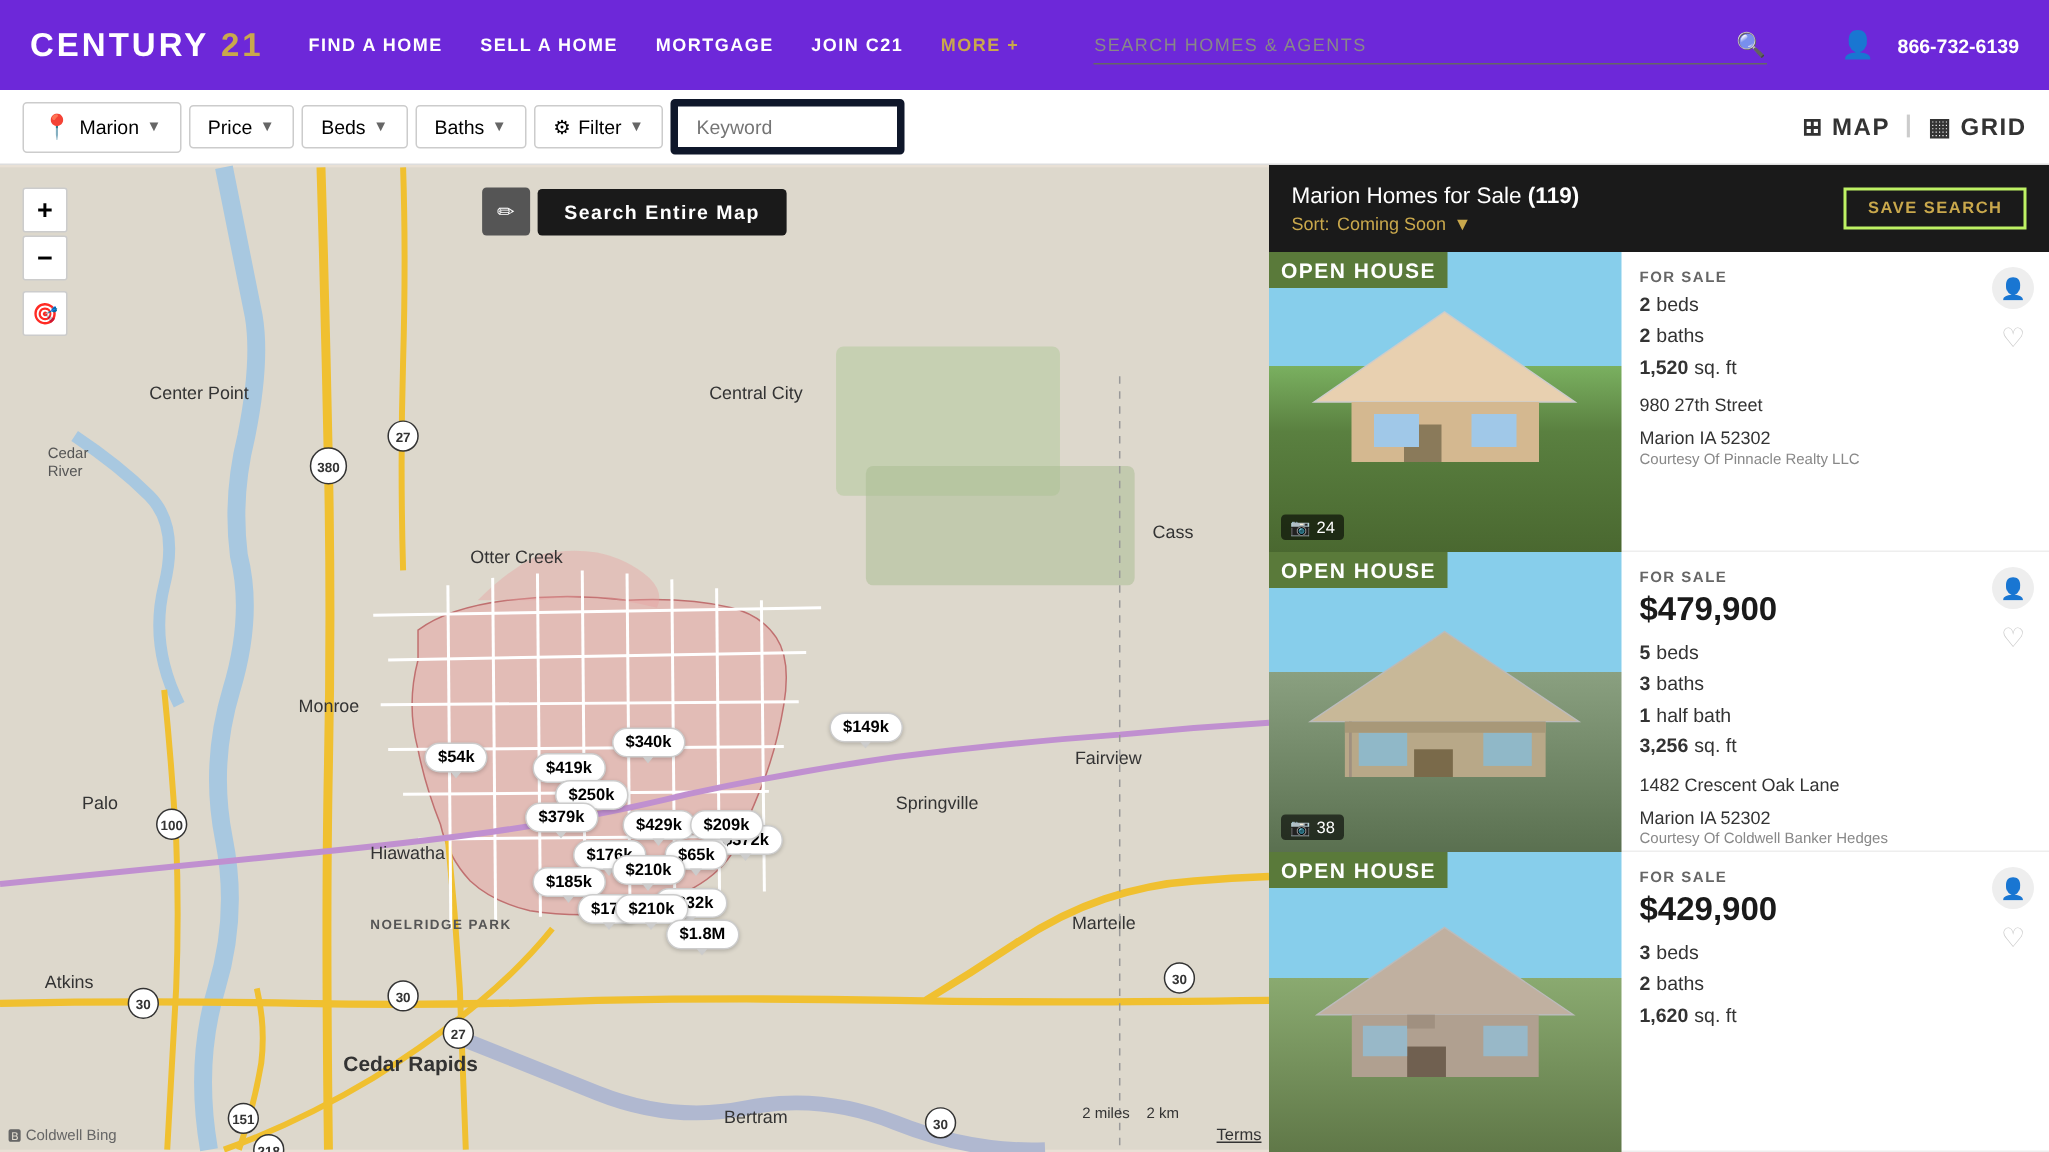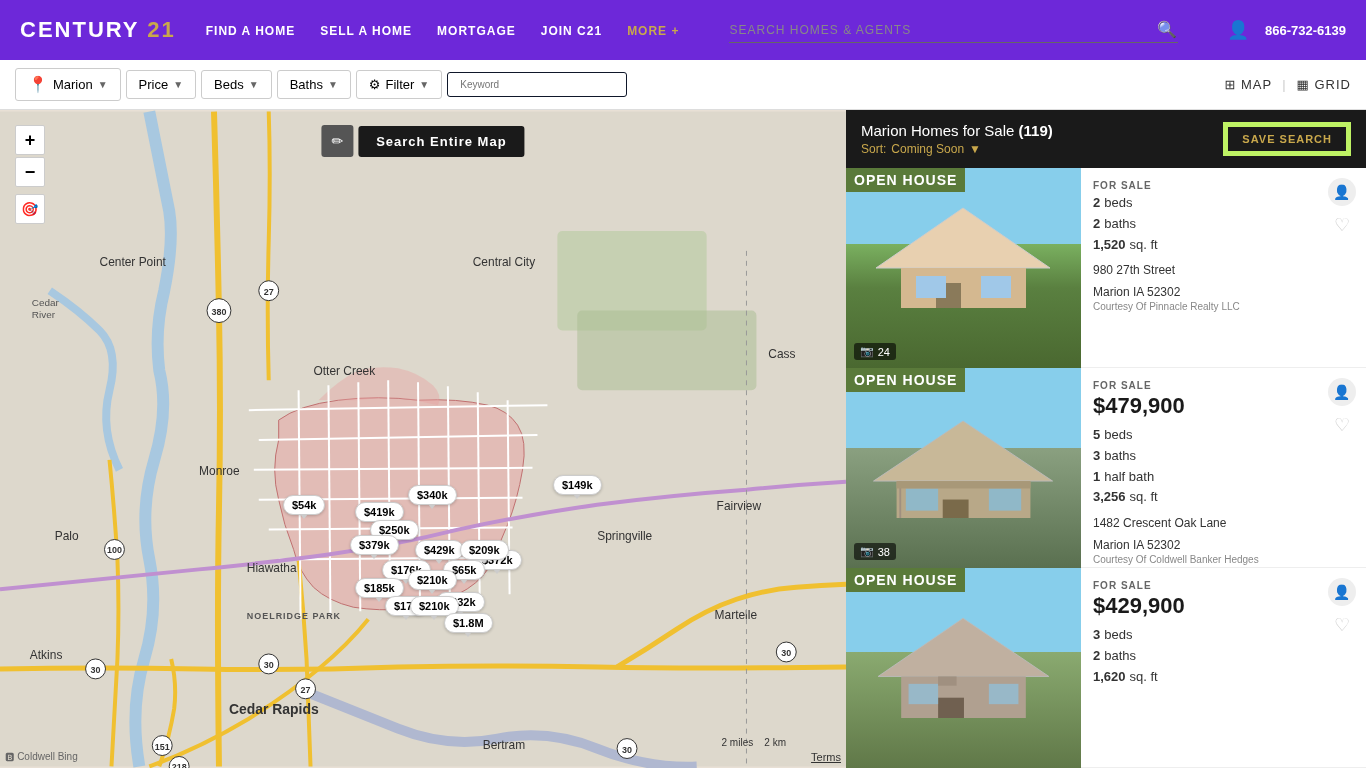--- a/index.html
+++ b/index.html
@@ -90,34 +90,34 @@
       display: flex;
       align-items: center;
       gap: 5px;
       padding: 6px 12px;
       border: 1px solid #ccc;
       border-radius: 3px;
       font-size: 13px;
       cursor: pointer;
     }
     .keyword-input {
-      border: 1px solid #0f172a;
+      border: 5px solid #0f172a;
       border-radius: 3px;
       padding: 6px 12px;
-      font-size: 10px;
+      font-size: 13px;
       outline: none;
-      width: 180px;
+      width: 156px;
     }
     .view-toggle {
       margin-left: auto;
       display: flex;
       align-items: flex-start;
       gap: 10px;
-      font-size: 13px;
-      font-weight: normal;
+      font-size: 16px;
+      font-weight: bold;
       letter-spacing: 1px;
     }
     .view-toggle .map-view { color: #333; }
     .view-toggle .grid-view { color: #333; }
 
     
     .main-content {
       display: flex;
       height: calc(768px - 110px);
     }
@@ -271,21 +271,21 @@
       color: #aaa;
       display: flex;
       align-items: center;
       gap: 5px;
       margin-top: 3px;
     }
     .sort-bar span { color: #c9a84c; cursor: pointer; }
     .save-search-btn {
       background: transparent;
       color: #c9a84c;
-      border: 5px solid #bef264;
+      border: 2px solid #bef264;
       padding: 6px 14px;
       font-size: 11px;
       font-weight: bold;
       letter-spacing: 1px;
       cursor: pointer;
     }
     .listings-scroll {
       overflow-y: auto;
       flex: 1;
     }

